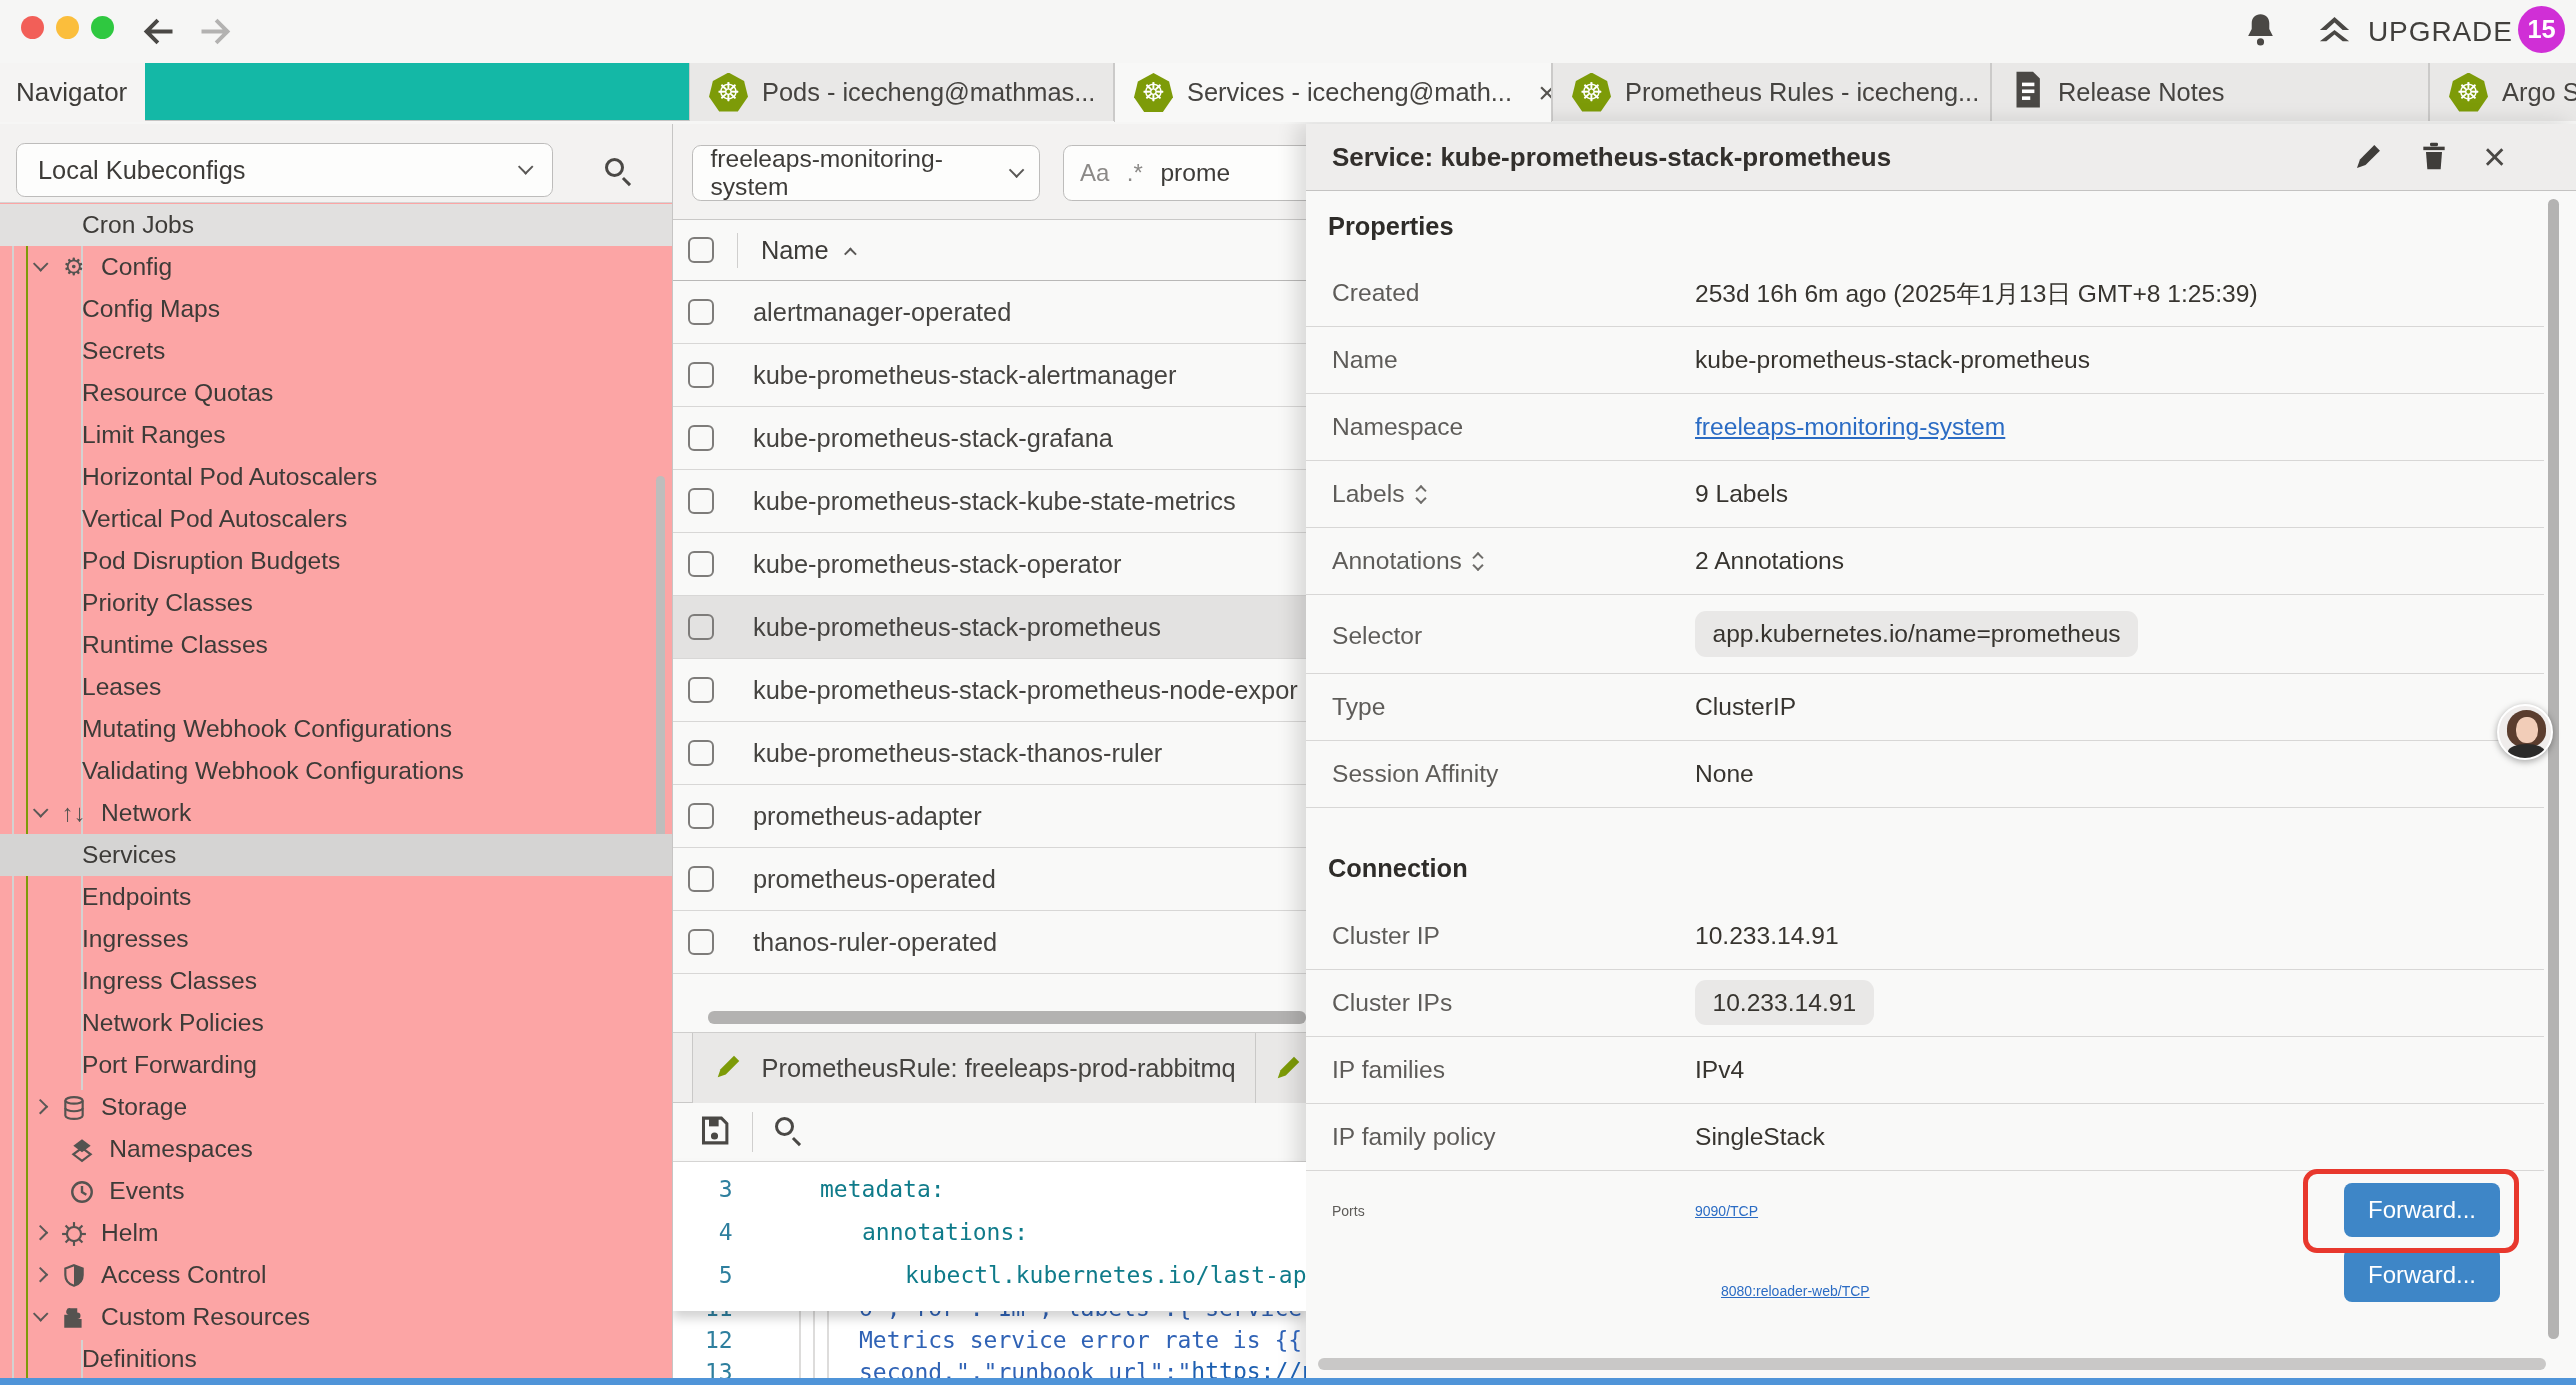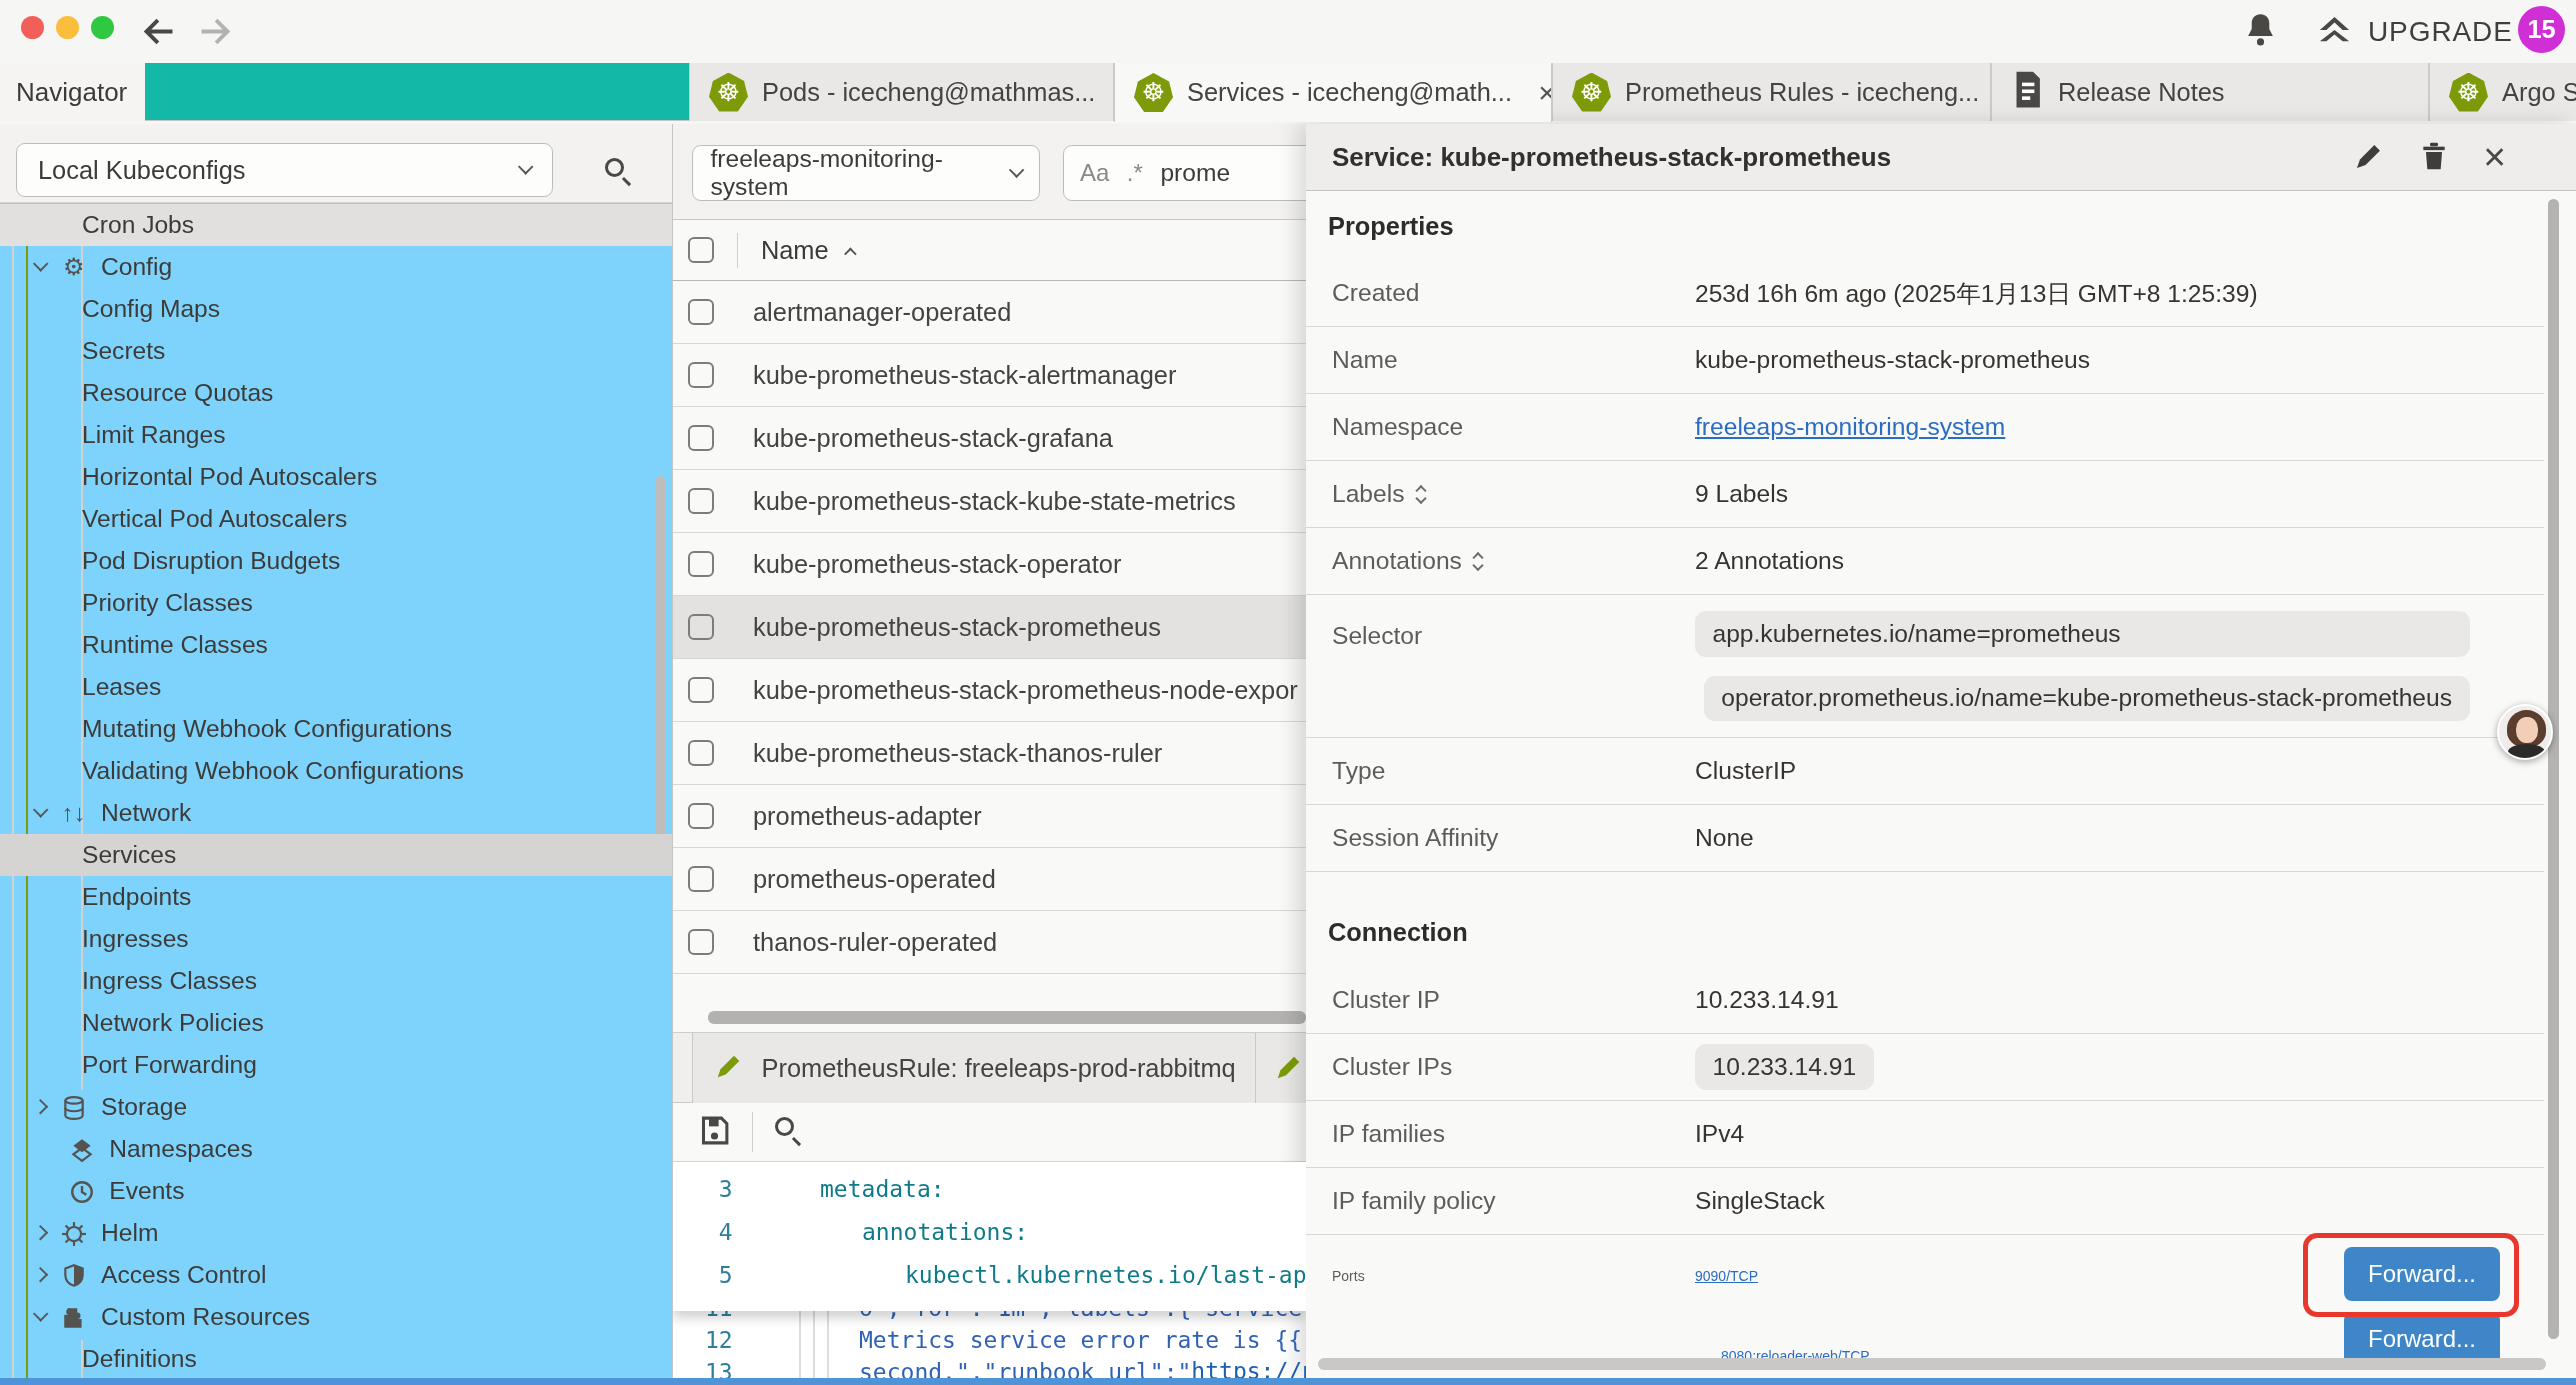--- a/index.html
+++ b/index.html
@@ -32,21 +32,21 @@
              display:flex; align-items:center; padding-left:16px; font-size:26px; color:#3d3b38; }
   .t-pods{ left:689px; width:425px; } .t-serv{ left:1114px; width:438px; }
   .t-prom{ left:1552px; width:439px; } .t-prom .tlabel{ }
   .t-notes{ left:1991px; width:438px; } .t-argo{ left:2429px; width:147px; border-right:none; }
   .k8icon { width:39px; height:39px; min-width:39px; background:#7d9b08;
             clip-path:polygon(50% 0%,90% 22%,100% 62%,74% 100%,26% 100%,0% 62%,10% 22%);
             display:flex; align-items:center; justify-content:center; color:#fff; font-size:26px; }
   .docicon svg{ width:33px; height:39px; }
 
   
-  .sidebar { position:absolute; left:0; top:124px; width:673px; height:1255px; background:#7dd3fc;
+  .sidebar { position:absolute; left:0; top:124px; width:673px; height:1255px; background:#fca5a5;
              border-right:0.9px solid #c6c5c4; overflow:hidden; }
   .controls { position:absolute; left:0; top:0; width:673px; height:79px; background:#f3f2f1;
               border-bottom:0.9px solid #d5d4d3; }
   .select { position:absolute; left:16px; top:19px; width:537px; height:54px; background:#fdfdfc;
             border:1.8px solid #bdbcbb; border-radius:8.8px; display:flex; align-items:center;
             padding:0 21px; font-size:25.4px; color:#3d3b38; }
   .select .cv { margin-left:auto; }
   .mag { position:absolute; }
   .guide { position:absolute; width:1.8px; background:#d3d2d1; }
   .guide.olive { background:#7d9b08; }
@@ -533,21 +533,20 @@
               <span class="cv up"></span>
               <span class="cv down"></span>
             </span>
           </span>
         <span class="dvalue">2 Annotations</span>
       </div>
       <div class="drow selrow">
         <span class="dlabel" style="padding-top:10.5px">Selector</span>
         <span class="selchips">
           <span class="chip">app.kubernetes.io/name=prometheus</span>
-          <span class="chip second">operator.prometheus.io/name=kube-prometheus-stack-prometheus</span>
         </span>
       </div>
       <div class="drow">
         <span class="dlabel">Type</span>
         <span class="dvalue">ClusterIP</span>
       </div>
       <div class="drow">
         <span class="dlabel">Session Affinity</span>
         <span class="dvalue">None</span>
       </div>

